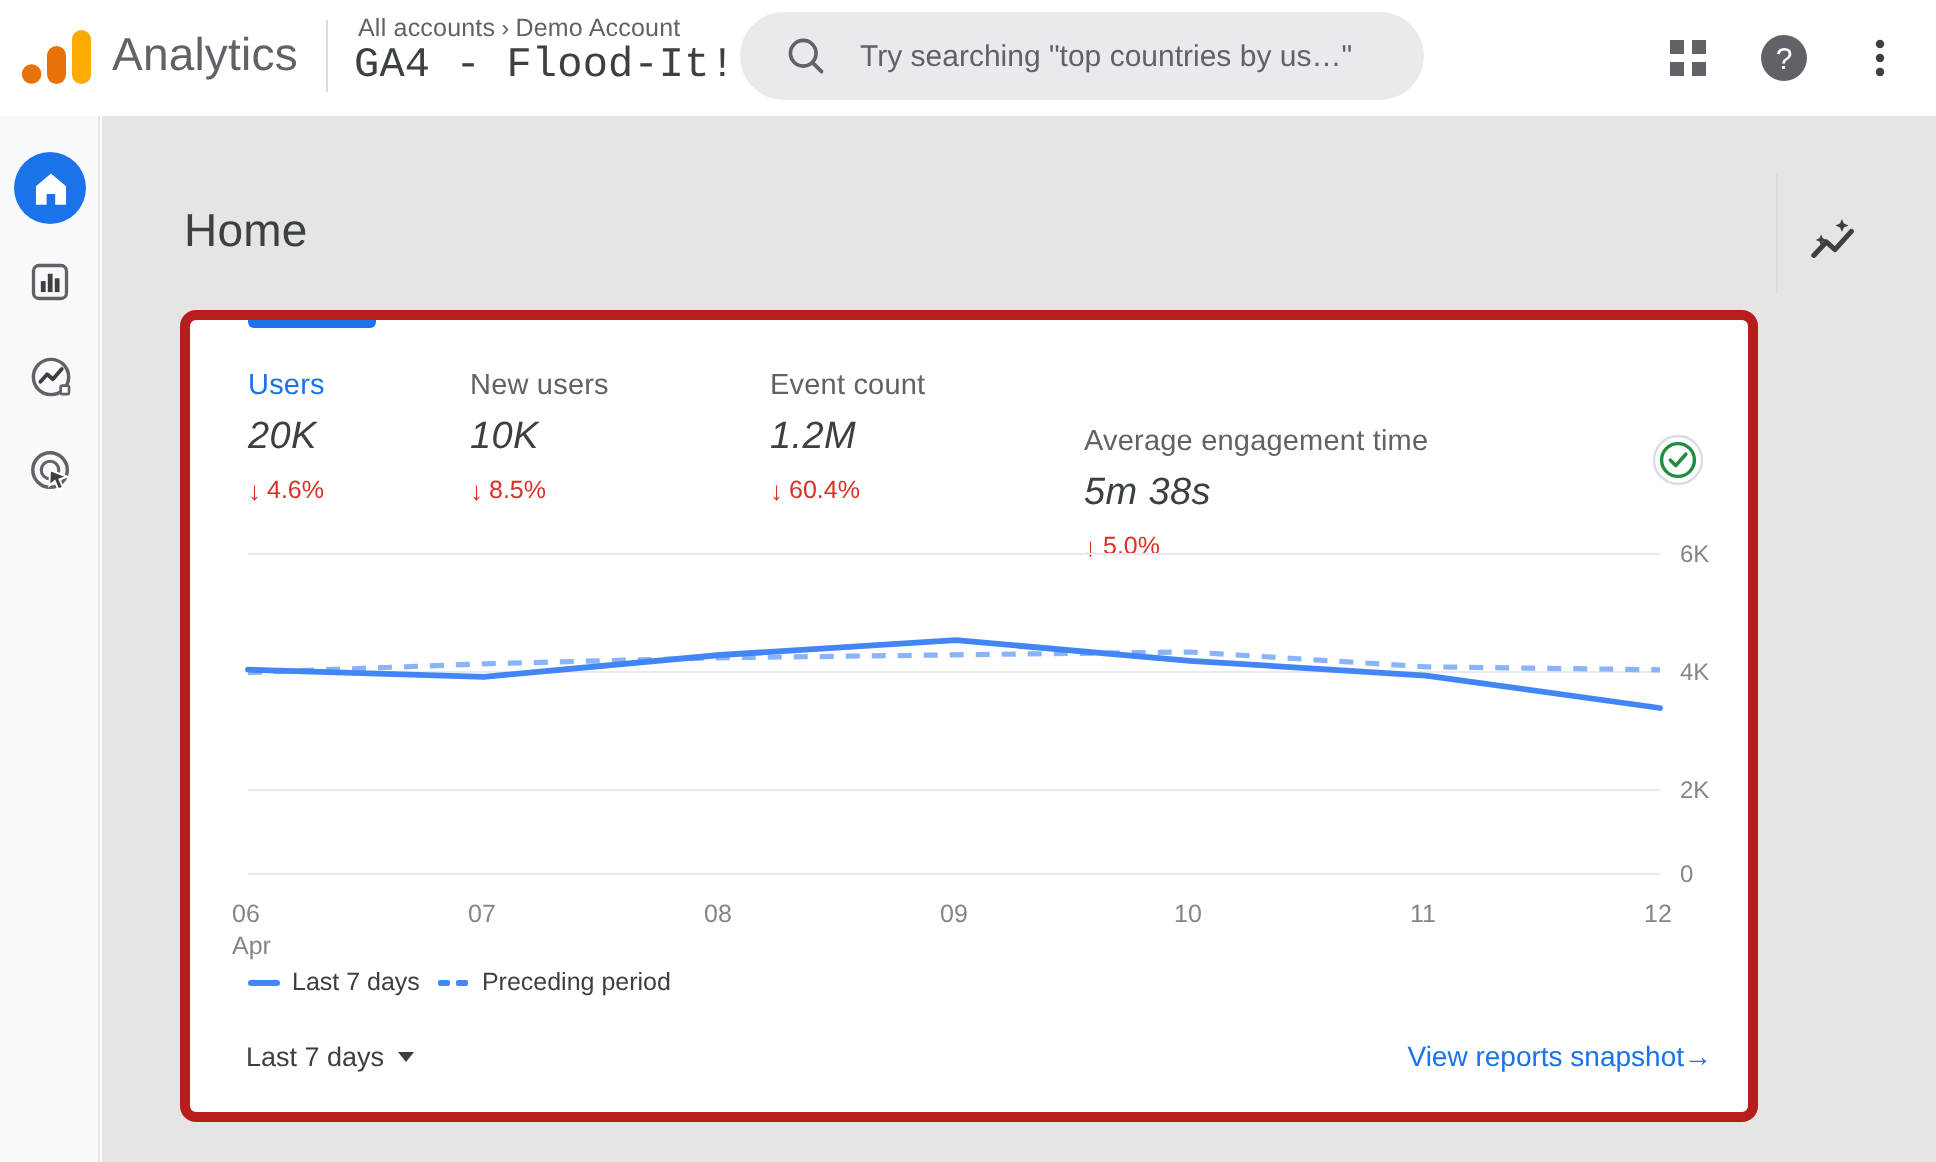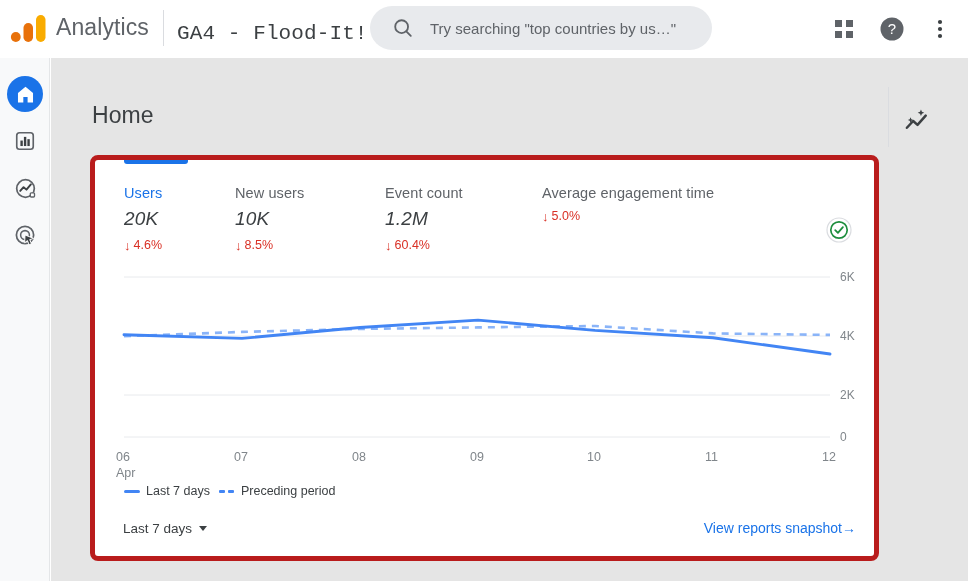--- a/index.html
+++ b/index.html
@@ -340,20 +340,23 @@
 
     <svg class="ga-logo" viewBox="0 0 38 34">
       <rect x="26" y="2" width="9.5" height="27" rx="4.75" fill="#f9ab00"></rect>
       <rect x="13.5" y="10" width="9.5" height="19" rx="4.75" fill="#e8710a"></rect>
       <circle cx="5.8" cy="24" r="4.9" fill="#e8710a"></circle>
     </svg>
 
     <div class="brand-name">Analytics</div>
     <div class="brand-divider"></div>
 
+    <div class="breadcrumb">
+      <span>All accounts</span><span class="sep">›</span><span>Demo Account</span>
+    </div>
 
     <div class="property-row">
       <span class="property-name">GA4 - Flood-It!</span>
       <span class="caret-down"></span>
     </div>
 
     <div class="search-box">
       <svg class="search-icon" viewBox="0 0 24 24">
         <path fill="none" stroke="#5f6368" stroke-width="2" d="M10.5 3.5a7 7 0 1 0 0 14 7 7 0 0 0 0-14z"></path>
         <line x1="15.6" y1="15.6" x2="20.5" y2="20.5" stroke="#5f6368" stroke-width="2" stroke-linecap="round"></line>
@@ -459,22 +462,23 @@
 
         <div class="metric" style="left:290px;">
           <div class="metric-label">Event count</div>
           <div class="metric-value">1.2M</div>
           <div class="metric-delta">
             <span class="arrow-down">↓</span>
             <span>60.4%</span>
           </div>
         </div>
 
-        <div class="metric" style="left:447px;">
+        <div class="metric" style="left:447px;margin-top:28px;">
           <div class="metric-label">Average engagement time</div>
+          <div class="metric-value">5m 38s</div>
           <div class="metric-delta">
             <span class="arrow-down">↓</span>
             <span>5.0%</span>
           </div>
         </div>
 
         <svg class="status-check" viewBox="0 0 26 26">
           <circle cx="13" cy="13" r="12" fill="none" stroke="#dadce0" stroke-width="1.2"></circle>
           <circle cx="13" cy="13" r="8.2" fill="none" stroke="#1e8e3e" stroke-width="1.7"></circle>
           <polyline points="9.2,13.1 11.9,15.8 16.9,10.1" fill="none" stroke="#1e8e3e" stroke-width="1.8" stroke-linecap="round" stroke-linejoin="round"></polyline>

